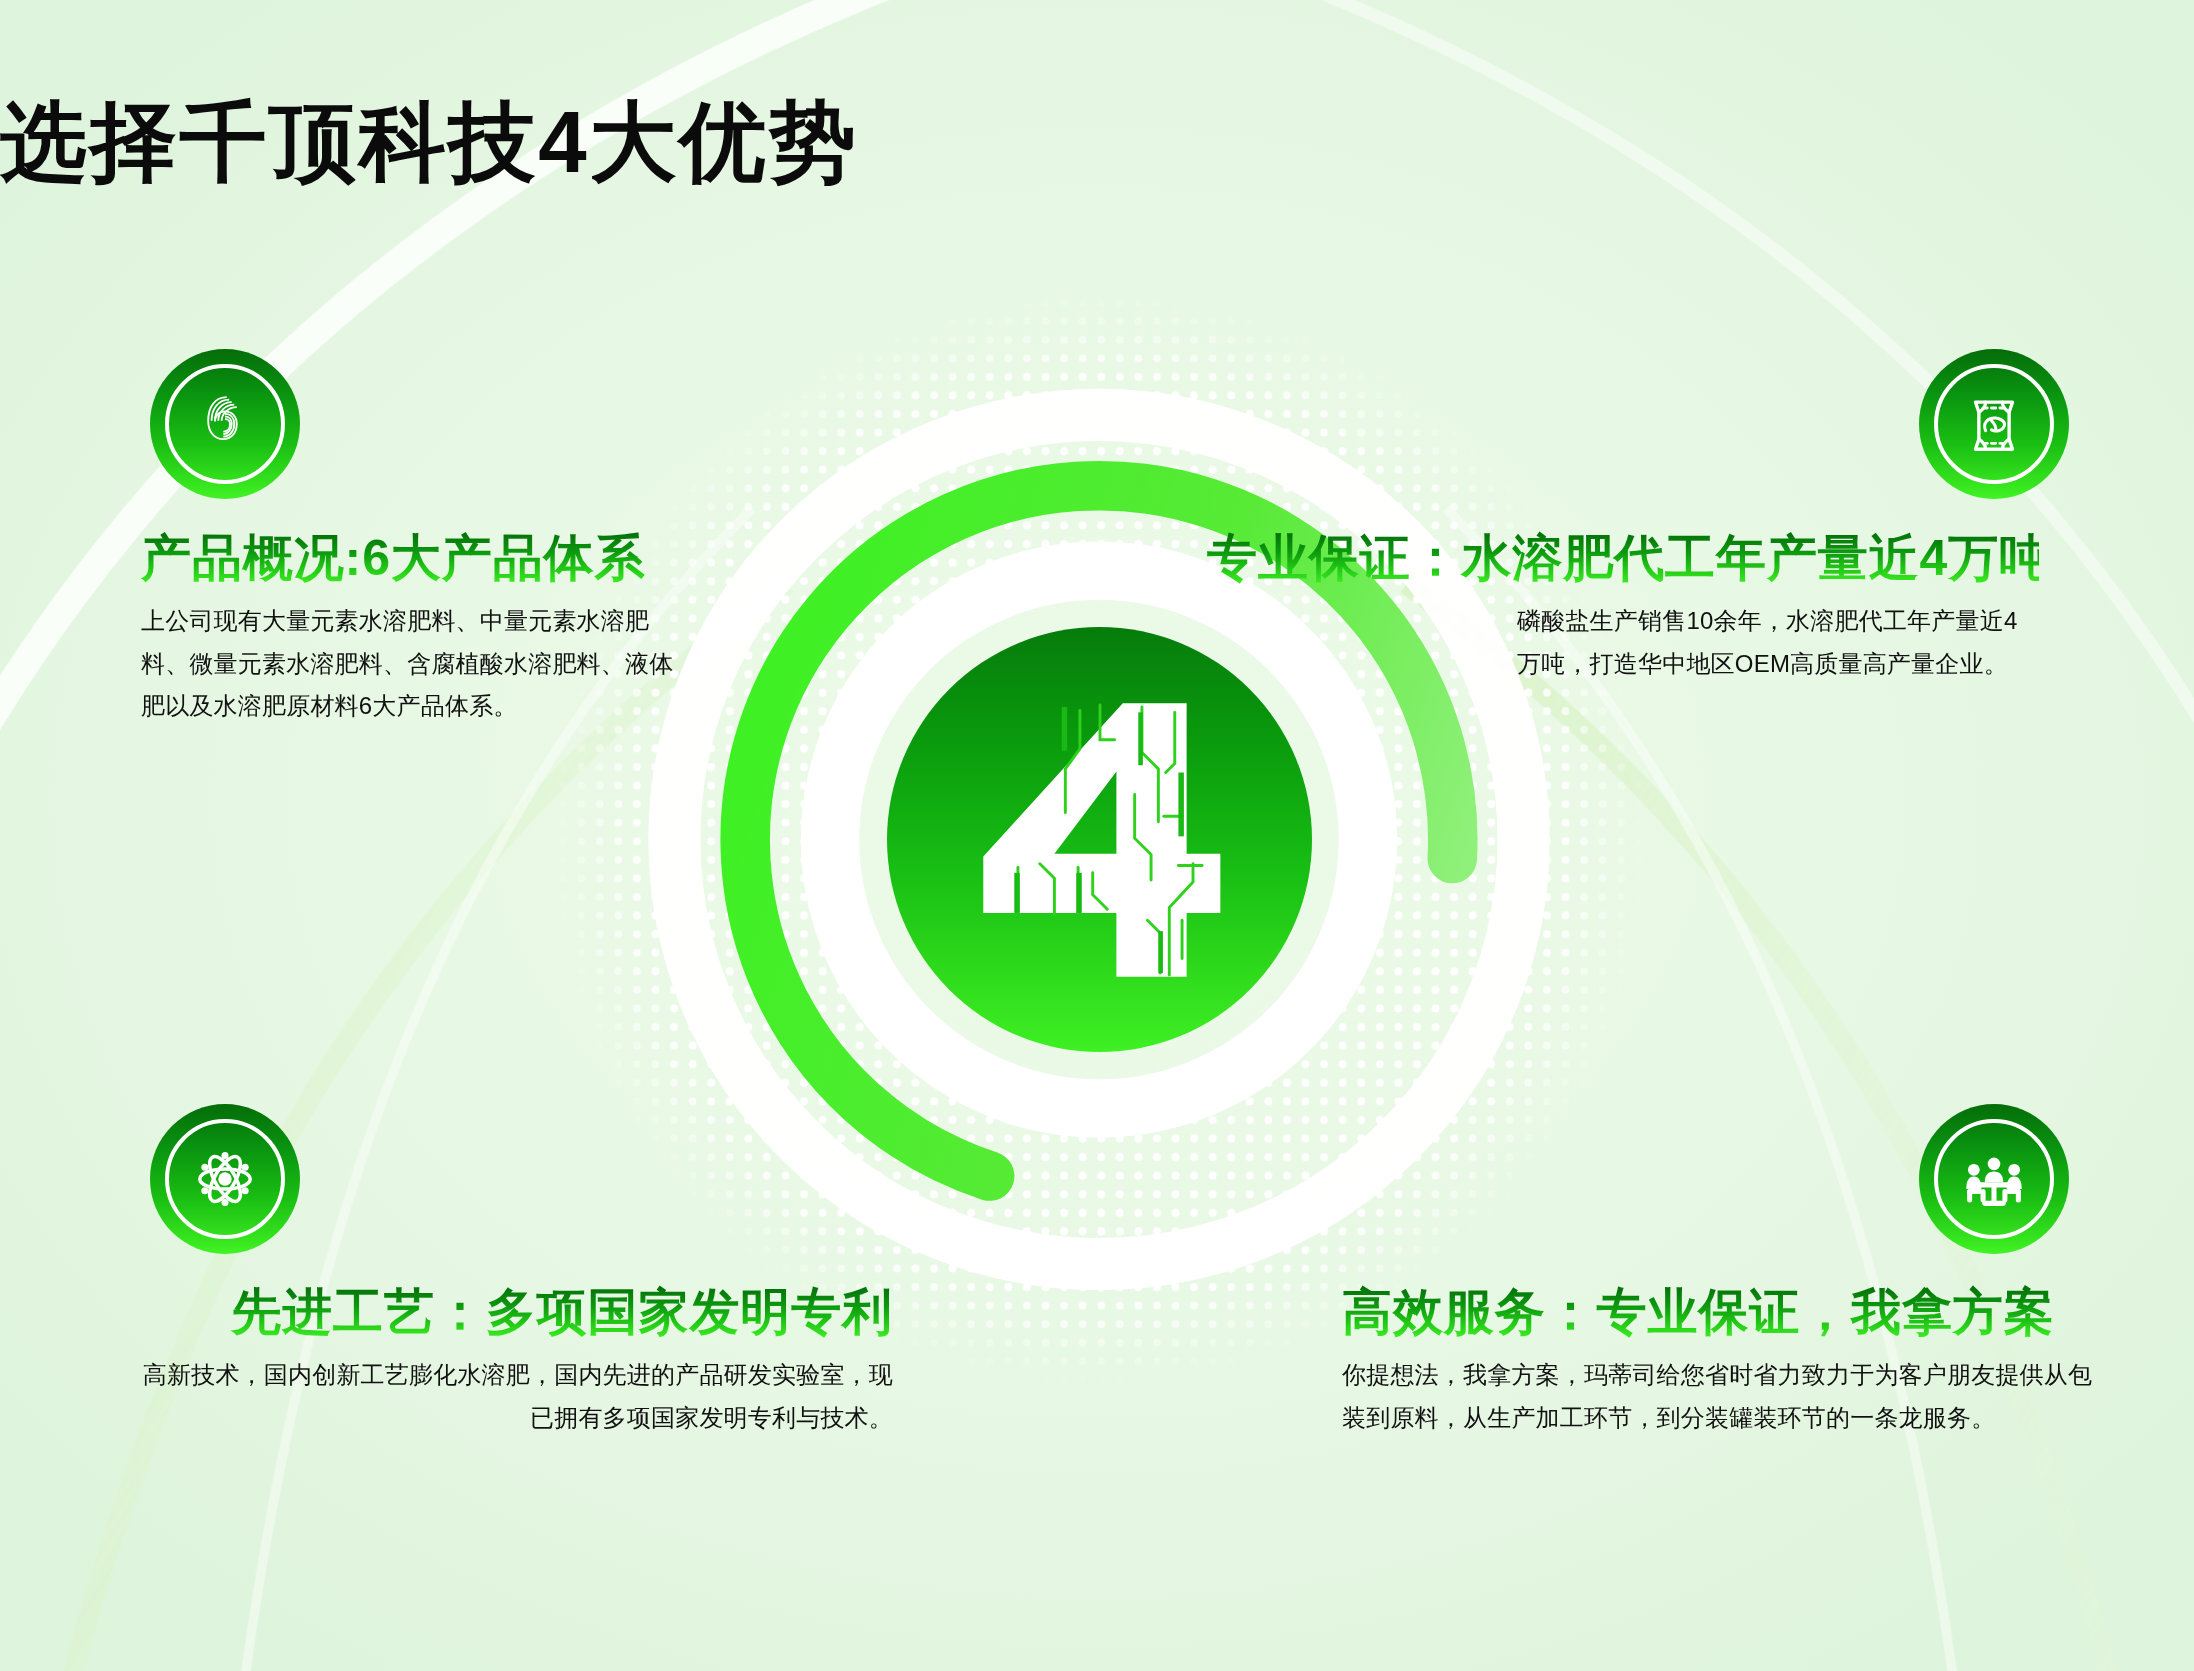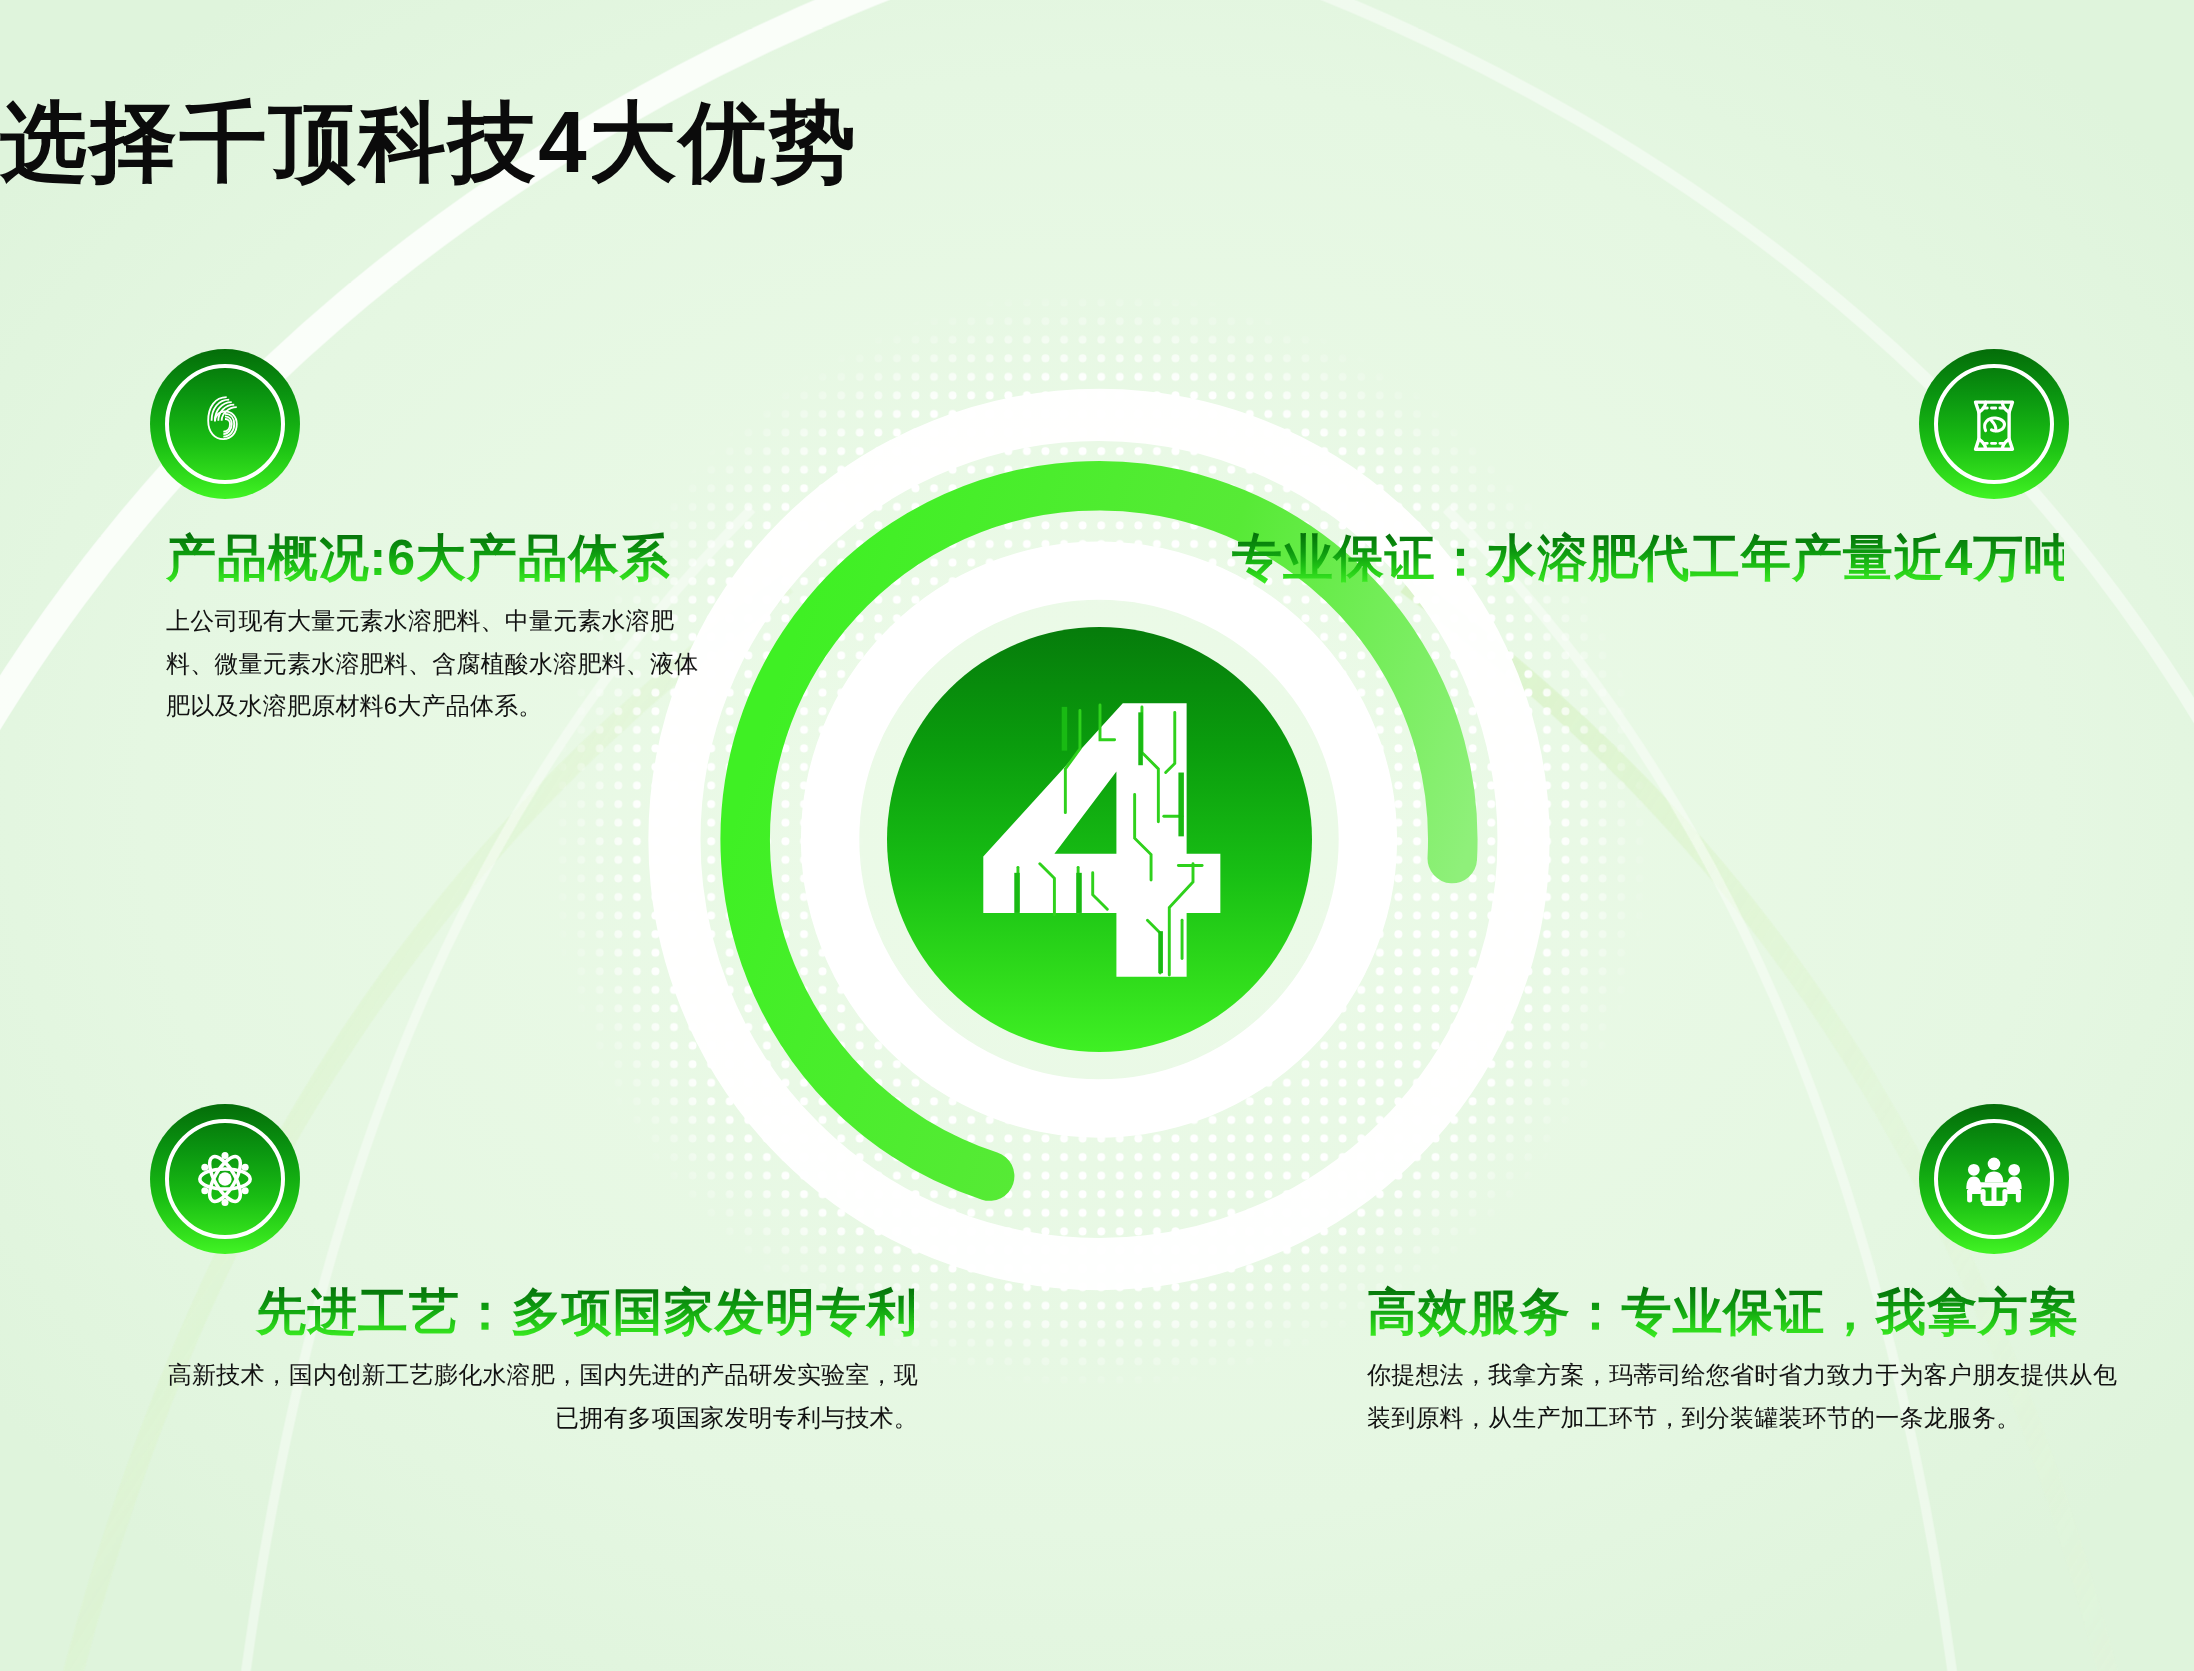--- a/index.html
+++ b/index.html
@@ -55,21 +55,21 @@
     border-radius:50%;
   }
   .icon-badge svg{ width:84px; height:84px; display:block; position:relative; z-index:2; }
 
   #badge-tl{ left:150px; top:349px; }
   #badge-tr{ left:1919px; top:349px; }
   #badge-bl{ left:150px; top:1104px; }
   #badge-br{ left:1919px; top:1104px; }
 
   
-  .block{ position:absolute; z-index:38;margin-left:25px; }
+  .block{ position:absolute; z-index:38; }
   .block h3{
     font-size:50px;
     font-weight:bold;
     line-height:1.08;
     letter-spacing:0.9px;
     white-space:nowrap;
     background:linear-gradient(180deg,#046d09 0%,#0d9a0f 40%,#22c816 70%,#3ff024 100%);
     -webkit-background-clip:text;
     background-clip:text;
     color:transparent;
@@ -273,20 +273,21 @@
   </svg>
 </div>
 
 <div class="block" id="block-tl">
   <h3>产品概况:6大产品体系</h3>
   <p>上公司现有大量元素水溶肥料、中量元素水溶肥料、微量元素水溶肥料、含腐植酸水溶肥料、液体肥以及水溶肥原材料6大产品体系。</p>
 </div>
 
 <div class="block" id="block-tr">
   <h3>专业保证：水溶肥代工年产量近4万吨</h3>
+  <p>磷酸盐生产销售10余年，水溶肥代工年产量近4万吨，打造华中地区OEM高质量高产量企业。</p>
 </div>
 
 <div class="block" id="block-bl">
   <h3>先进工艺：多项国家发明专利</h3>
   <p>高新技术，国内创新工艺膨化水溶肥，国内先进的产品研发实验室，现已拥有多项国家发明专利与技术。</p>
 </div>
 
 <div class="block" id="block-br">
   <h3>高效服务：专业保证，我拿方案</h3>
   <p>你提想法，我拿方案，玛蒂司给您省时省力致力于为客户朋友提供从包装到原料，从生产加工环节，到分装罐装环节的一条龙服务。</p>

